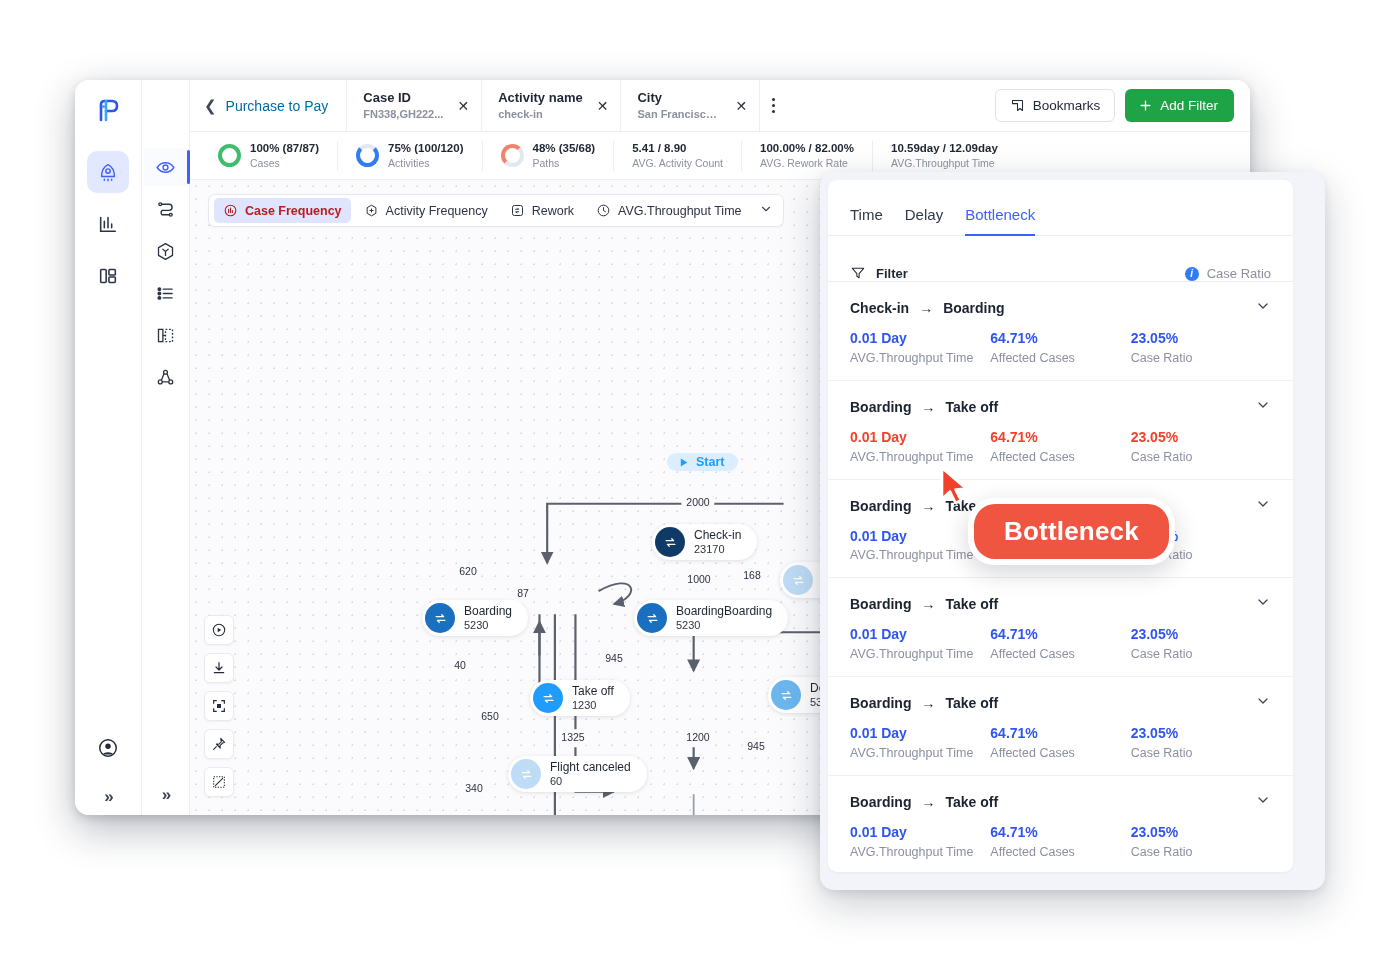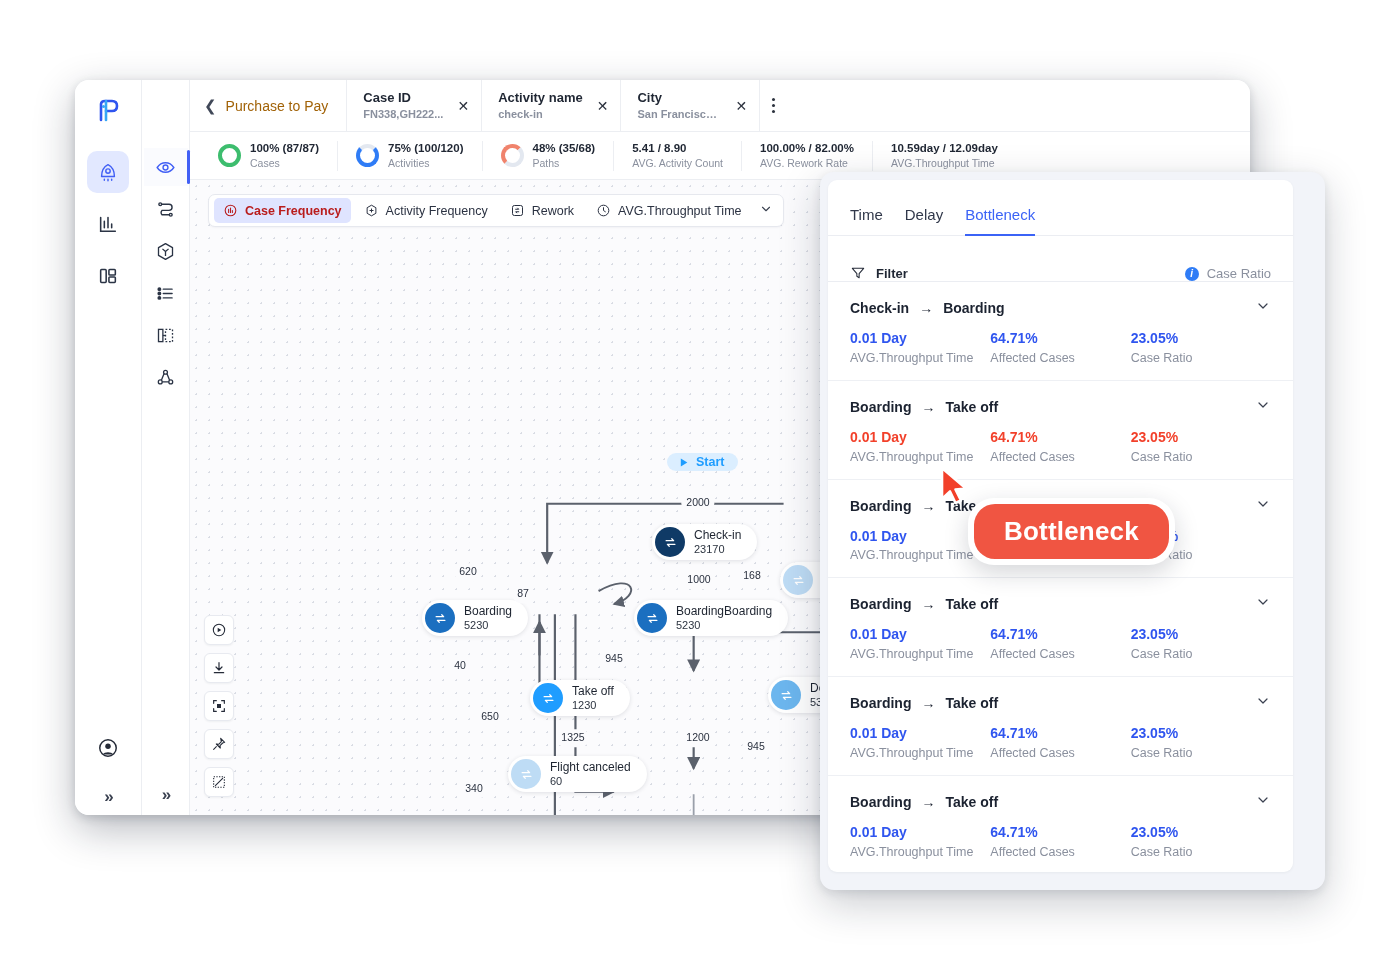--- a/index.html
+++ b/index.html
@@ -70,21 +70,21 @@
     height: 52px; flex: 0 0 52px;
     border-bottom: 1px solid #eceef2;
     display: flex; align-items: stretch;
     background: #fff;
   }
   .back-crumb {
     display: flex; align-items: center; gap: 9px;
     padding: 0 18px 0 14px; cursor: pointer;
     border-right: 1px solid #eceef2;
   }
-  .back-crumb .lbl { font-size: 14px; color: #a16207; }
+  .back-crumb .lbl { font-size: 14px; color: #0369a1; }
   .chev-left { color: #404858; font-size: 15px; }
   .filter-chip {
     display: flex; align-items: center; gap: 14px;
     padding: 0 12px 0 16px;
     border-right: 1px solid #eceef2;
     cursor: pointer;
   }
   .filter-chip .fc-txt { display: flex; flex-direction: column; gap: 2px; justify-content: center; font-weight: bold; }
   .fc-title { font-size: 13px; color: #1f2633; line-height: 1.15; }
   .fc-sub { font-size: 11px; color: #8a909e; line-height: 1.15; max-width: 84px;
@@ -384,20 +384,34 @@
         <div class="kebab">
           <span class="dots">
               <i></i>
               <i></i>
               <i></i>
             </span>
         </div>
 
         <div class="topbar-spacer"></div>
 
+        <div class="topbar-actions">
+          <div class="btn-bookmarks">
+            <svg width="15" height="15" viewBox="0 0 24 24" fill="none" stroke="#252b38" stroke-width="1.7" stroke-linejoin="round">
+              <path d="M4 4h16v16l-4-3.2-4 3.2V9H4z"></path>
+            </svg>
+            <span>Bookmarks</span>
+          </div>
+          <button class="btn-addfilter" style="background:#1fa347">
+            <svg width="15" height="15" viewBox="0 0 24 24" fill="none" stroke="#fff" stroke-width="2.1" stroke-linecap="round">
+              <path d="M12 5v14M5 12h14"></path>
+            </svg>
+            <span>Add Filter</span>
+          </button>
+        </div>
       </div>
 
       <div class="kpibar">
         <div class="kpi">
           <div class="donut" style="border:4px solid #3dbd6e"></div>
           <div class="kpi-txt">
             <span class="kpi-val">100% (87/87)</span>
             <span class="kpi-lbl">Cases</span>
           </div>
         </div>

